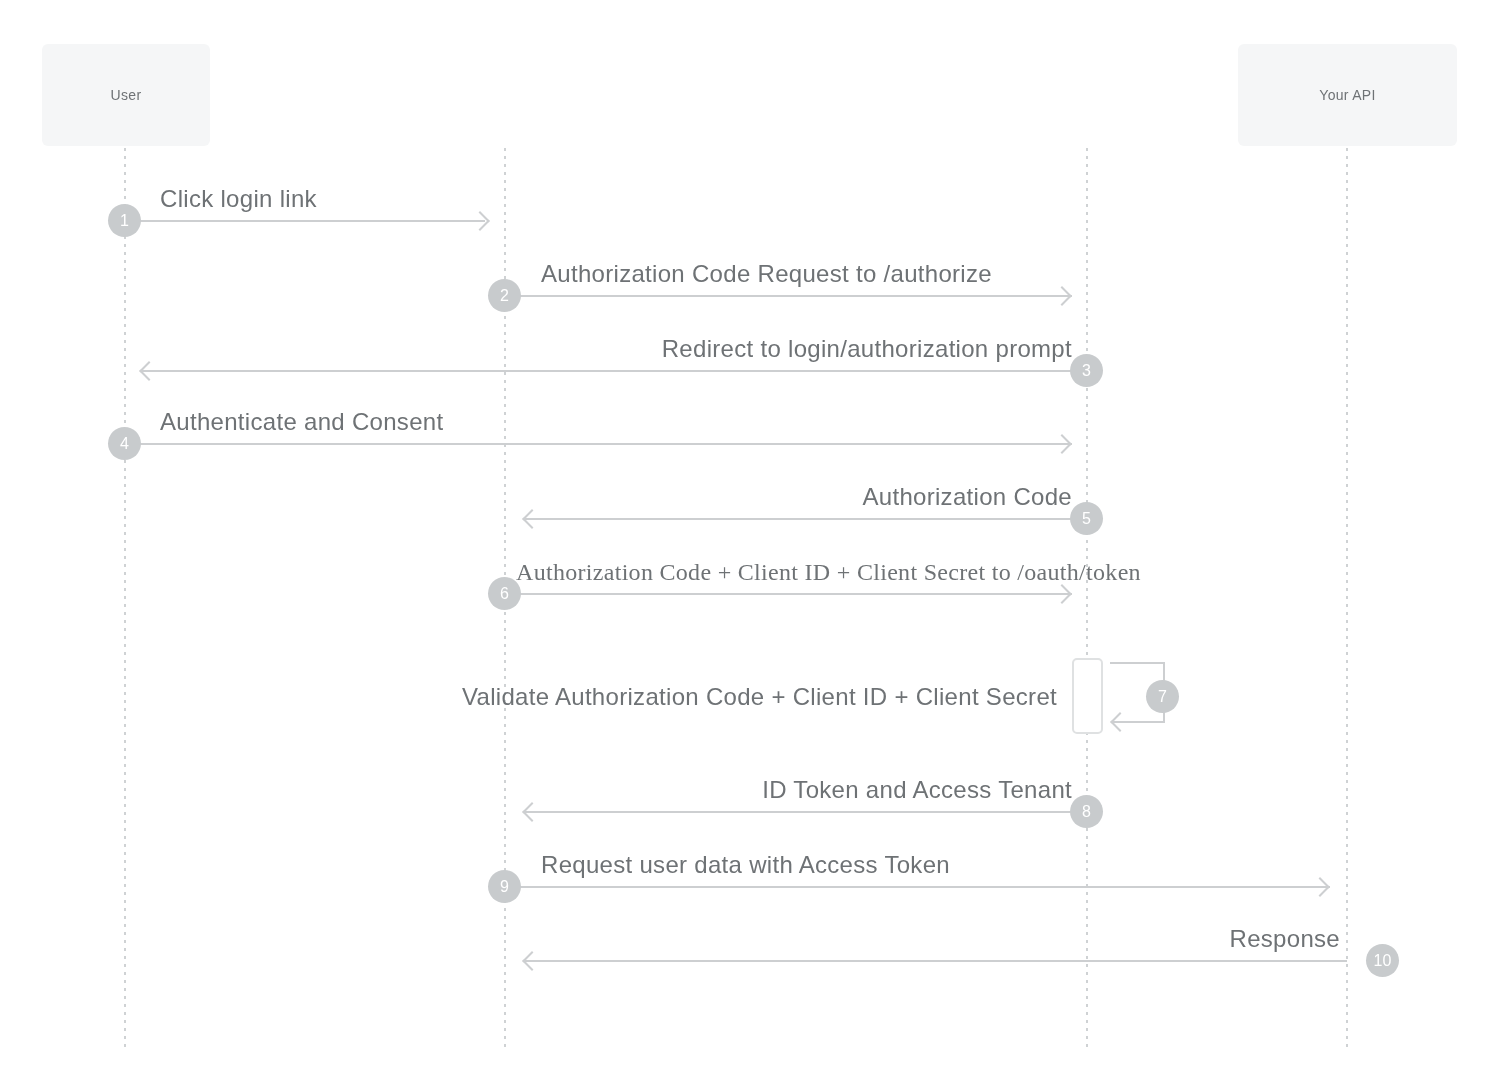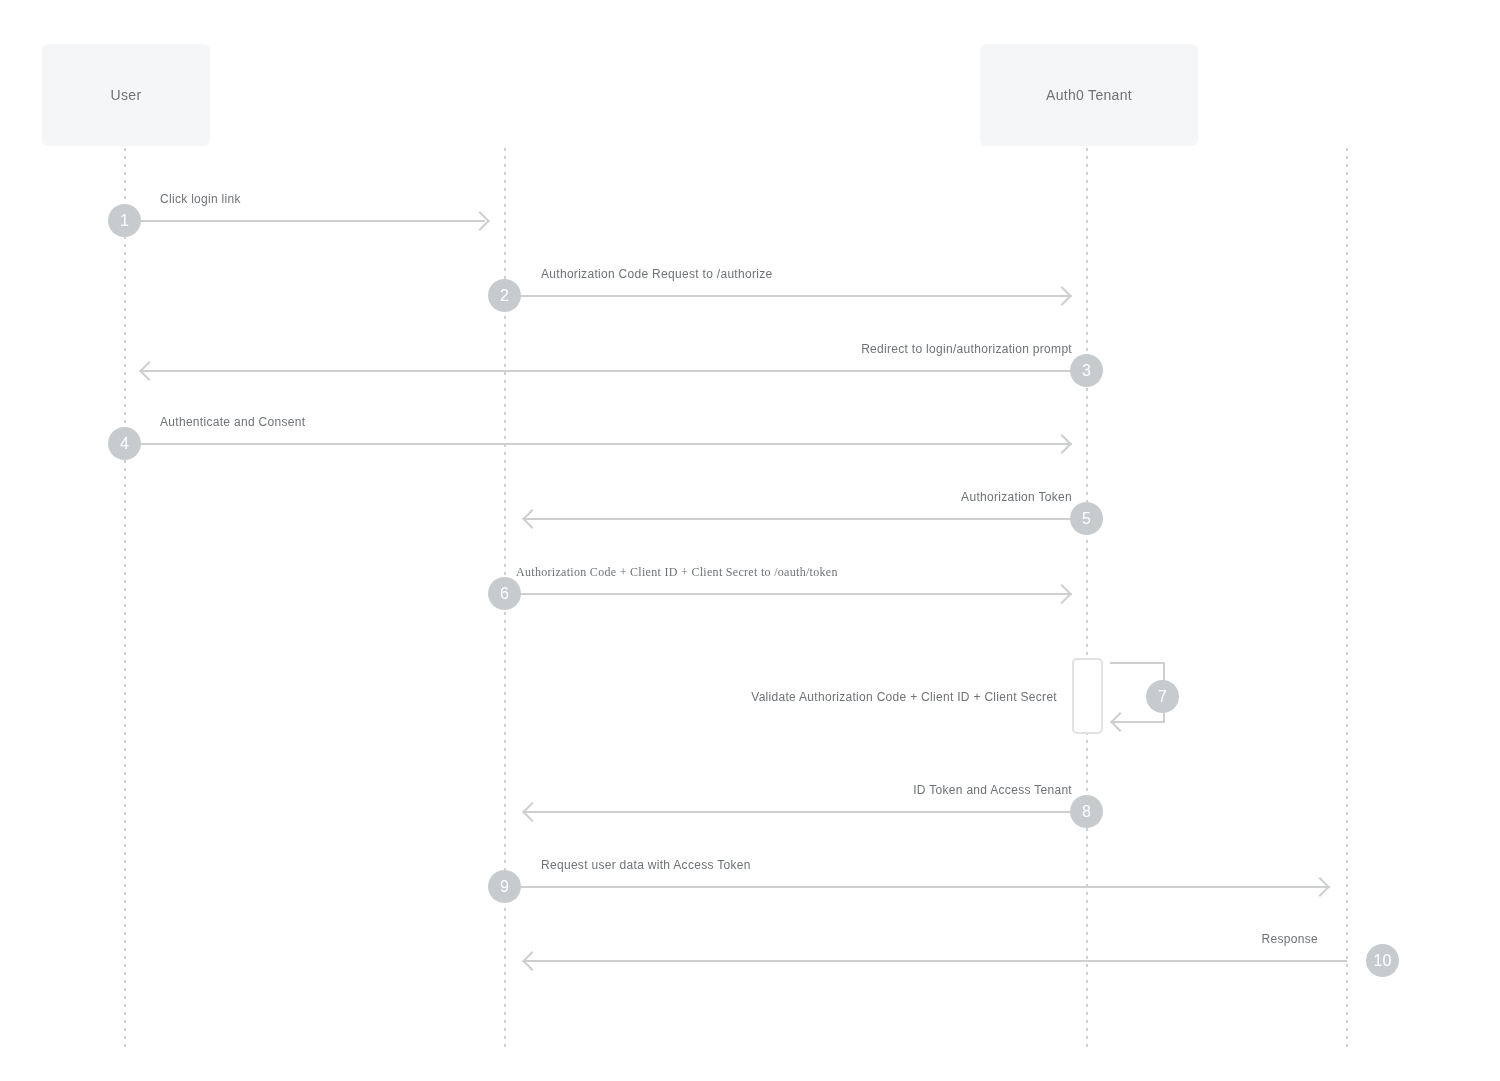--- a/index.html
+++ b/index.html
@@ -50,38 +50,38 @@
   
   .badge{
     position:absolute;width:33px;height:33px;border-radius:50%;
     background:var(--badge);color:#ffffff;
     display:flex;align-items:center;justify-content:center;
     font-size:16px;
   }
   
   .mlabel{
     position:absolute;white-space:nowrap;
-    color:var(--text);font-size:12px;letter-spacing:0.3px;line-height:22px;
+    color:var(--text);font-size:24px;letter-spacing:0.3px;line-height:22px;
   }
   
   .activation{
     position:absolute;left:1072px;top:658px;width:31px;height:76px;
     background:#ffffff;border:2px solid #dfe1e2;border-radius:5px;
   }
 </style>
 </head>
 <body>
 
 <div class="canvas">
 
   <div class="actor" style="left:42px;width:168px;">
       <span>User</span>
     </div>
-  <div class="actor" style="left:980px;width:218px;">
-      <span>Auth0 Tenant</span>
+  <div class="actor" style="left:1238px;width:219px;">
+      <span>Your API</span>
     </div>
 
   <div class="lifeline" style="left:124px;"></div>
   <div class="lifeline" style="left:504px;"></div>
   <div class="lifeline" style="left:1086px;"></div>
   <div class="lifeline" style="left:1346px;"></div>
 
   <div>
     <div class="mlabel" style="left:160px;top:188px;">Click login link</div>
     <div class="mline" style="left:125px;top:220px;width:360px;"></div>
@@ -104,21 +104,21 @@
   </div>
 
   <div>
     <div class="mlabel" style="left:160px;top:411px;">Authenticate and Consent</div>
     <div class="mline" style="left:125px;top:443px;width:947px;"></div>
     <div class="head r" style="left:1055px;top:437px;"></div>
     <div class="badge" style="left:108px;top:427px;">4</div>
   </div>
 
   <div>
-    <div class="mlabel" style="right:428px;top:486px;">Authorization Token</div>
+    <div class="mlabel" style="right:428px;top:486px;">Authorization Code</div>
     <div class="mline" style="left:523px;top:518px;width:564px;"></div>
     <div class="head l" style="left:525px;top:512px;"></div>
     <div class="badge" style="left:1070px;top:502px;">5</div>
   </div>
 
   <div>
     <div class="mlabel" style="left:516px;top:561px;font-family:Liberation Serif, serif;">Authorization Code + Client ID + Client Secret to /oauth/token</div>
     <div class="mline" style="left:505px;top:593px;width:567px;"></div>
     <div class="head r" style="left:1055px;top:587px;"></div>
     <div class="badge" style="left:488px;top:577px;">6</div>
@@ -142,19 +142,19 @@
   </div>
 
   <div>
     <div class="mlabel" style="left:541px;top:854px;">Request user data with Access Token</div>
     <div class="mline" style="left:505px;top:886px;width:825px;"></div>
     <div class="head r" style="left:1313px;top:880px;"></div>
     <div class="badge" style="left:488px;top:870px;">9</div>
   </div>
 
   <div>
-    <div class="mlabel" style="right:182px;top:928px;">Response</div>
+    <div class="mlabel" style="right:160px;top:928px;">Response</div>
     <div class="mline" style="left:523px;top:960px;width:824px;"></div>
     <div class="head l" style="left:525px;top:954px;"></div>
     <div class="badge" style="left:1366px;top:944px;">10</div>
   </div>
 
 </div>
 
 </body></html>

